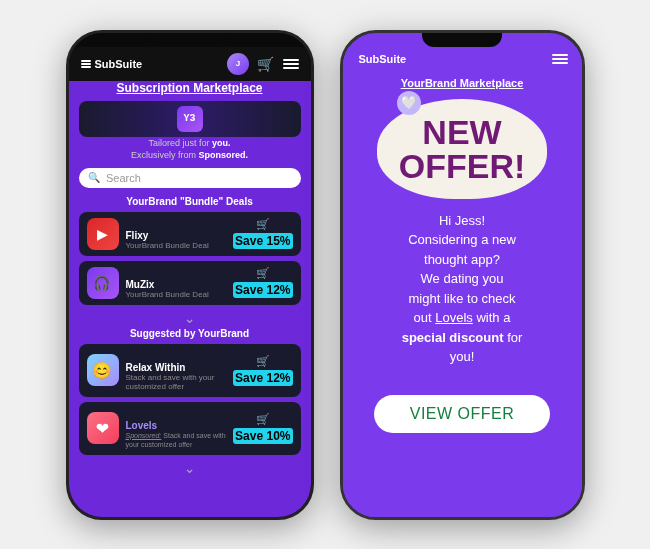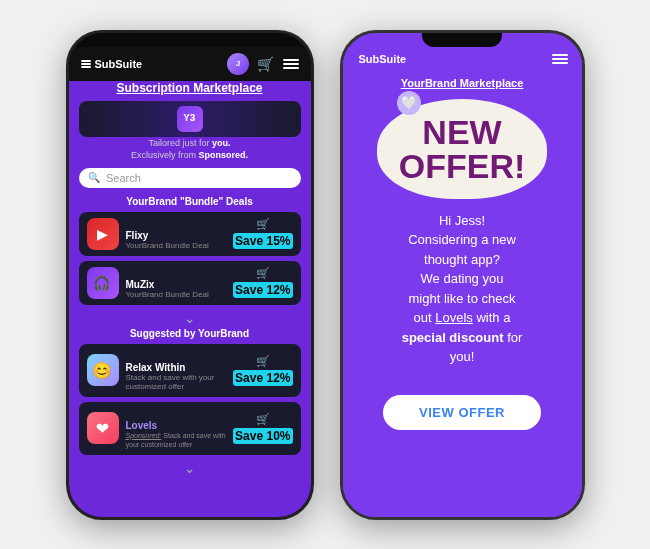--- a/index.html
+++ b/index.html
@@ -356,26 +356,26 @@
     }
     .offer-body .underline-link {
       text-decoration: underline;
     }
     .offer-body strong {
       font-weight: 700;
     }
 
     .view-offer-btn {
       background: #fff;
-      color: #3b82f6;
+      color: #15803d;
       border: none;
       border-radius: 24px;
       padding: 10px 36px;
-      font-size: 13px;
-      font-weight: 700;
+      font-size: 16px;
+      font-weight: 400;
       letter-spacing: 0.5px;
       cursor: pointer;
       text-transform: uppercase;
     }
 
     .hamburger {
       display: flex;
       flex-direction: column;
       gap: 2px;
       cursor: pointer;

